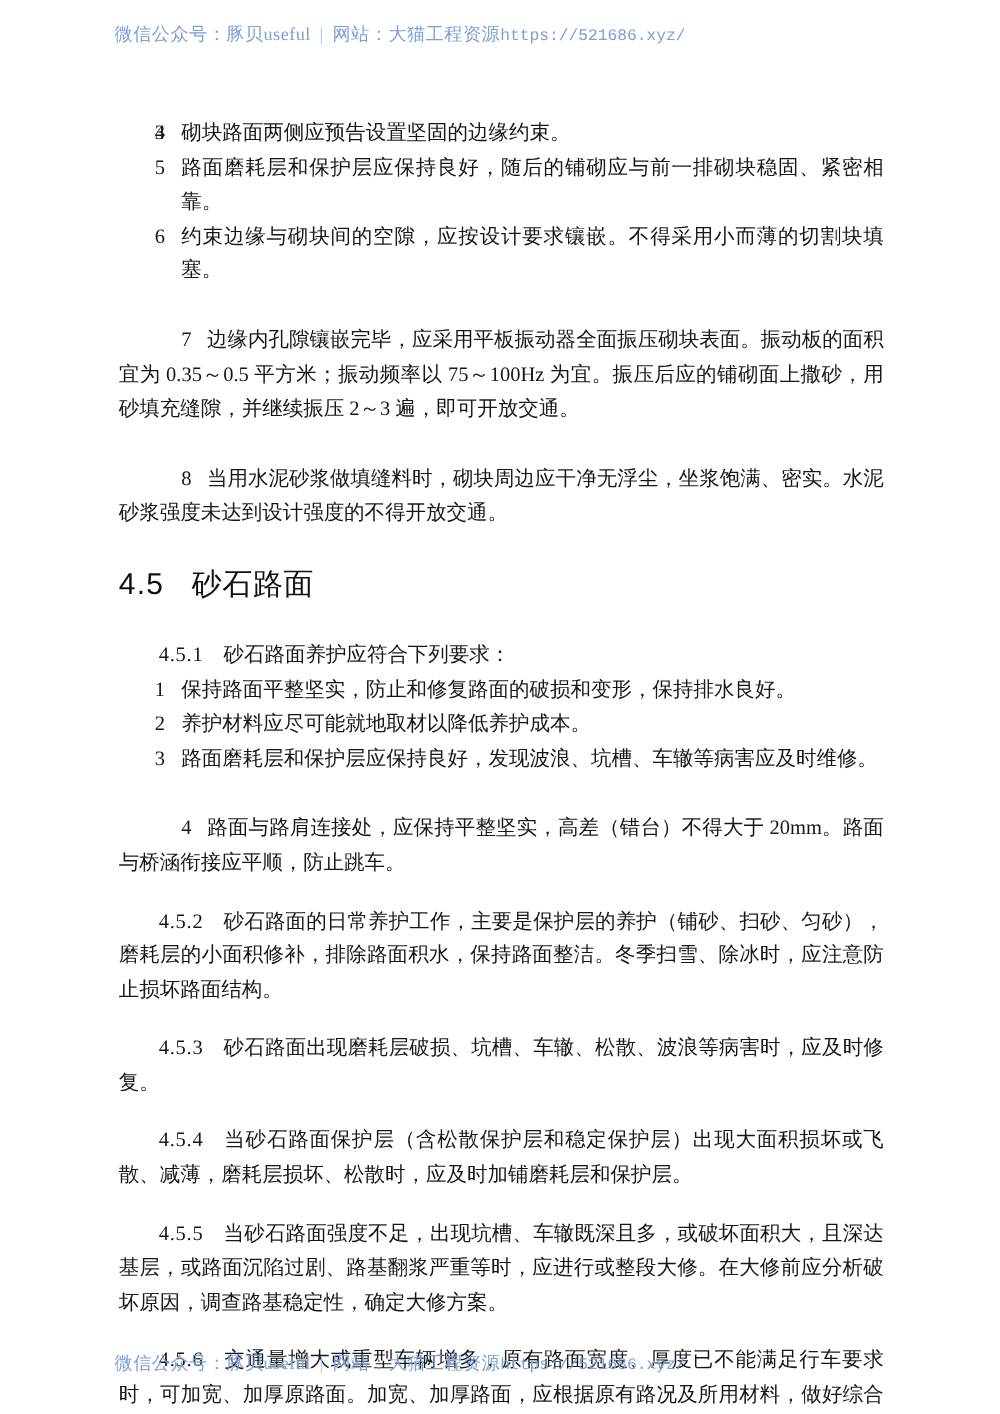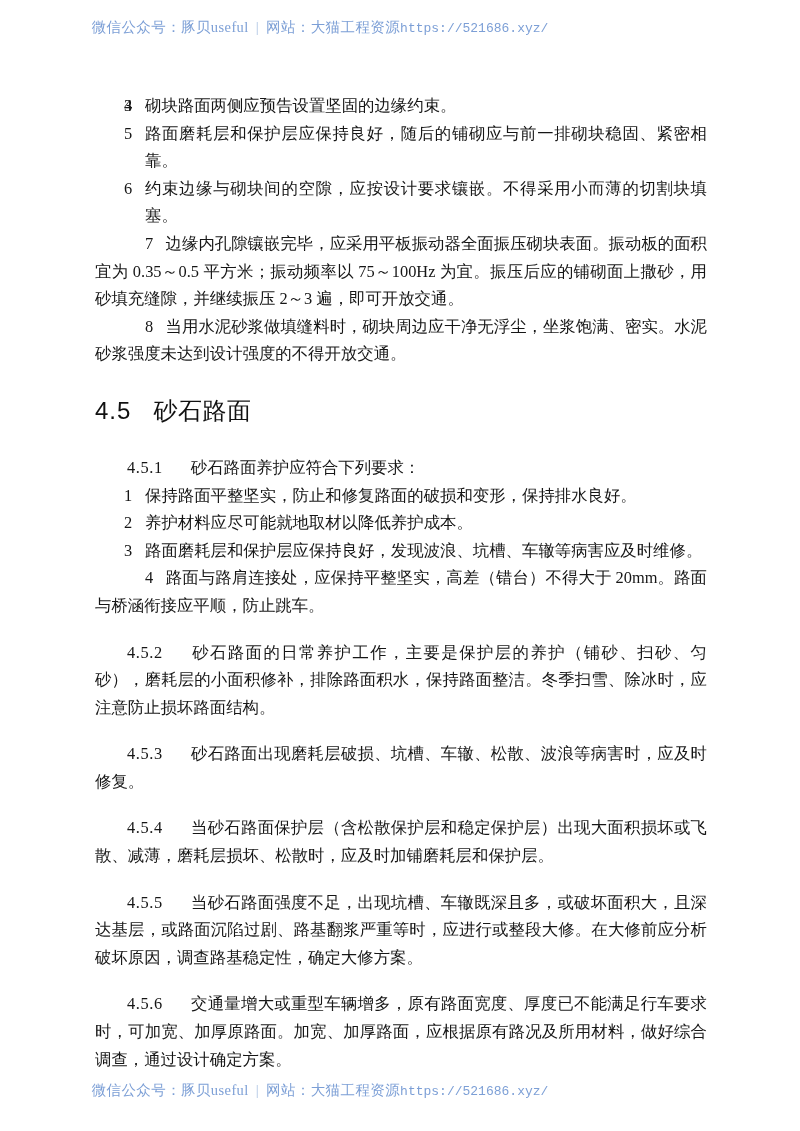--- a/index.html
+++ b/index.html
@@ -71,41 +71,42 @@
     left: 25px;
     top: 0;
     width: 16px;
     text-align: center;
     font-family: "Liberation Serif", "DejaVu Serif", serif;
   }
   
   .numitem-wrap {
     padding-left: 0;
     text-indent: 50px;
+    margin-top: 28px;
   }
 
   
   .h2 {
     font-family: "Liberation Sans", "DejaVu Sans", sans-serif;
     font-size: 24px;
     font-weight: normal;
     color: #111111;
     margin: 0;
     letter-spacing: 0.5px;
   }
   .h2 .hnum { letter-spacing: 1px; }
   .h2 .htxt { margin-left: 22px; }
 
   
   .clause {
     text-indent: 32px;
   }
   .clause .cnum {
     letter-spacing: 0.6px;
-    margin-right: 28px;
+    margin-right: 16px;
   }
 
   .lat { font-family: "Liberation Serif", "DejaVu Serif", serif; }
   .spacer-m { height: 19px; }
   .spacer-l { height: 27px; }
 
   
   .pageno {
     position: absolute;
     left: 0;

